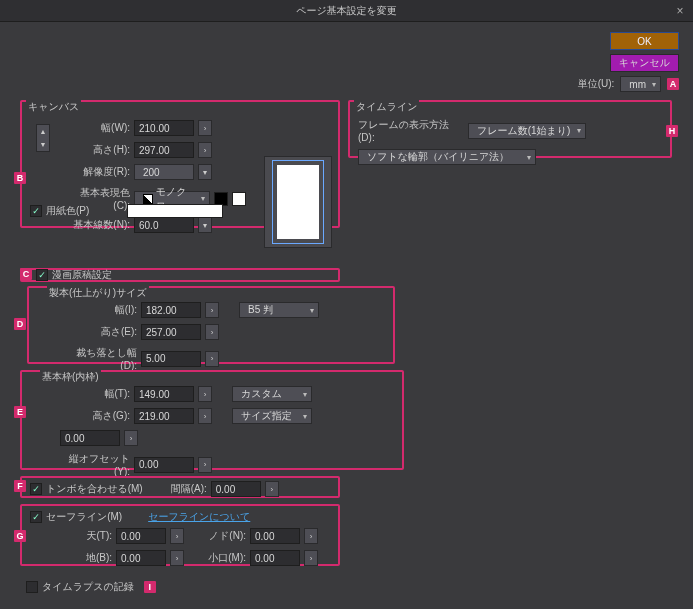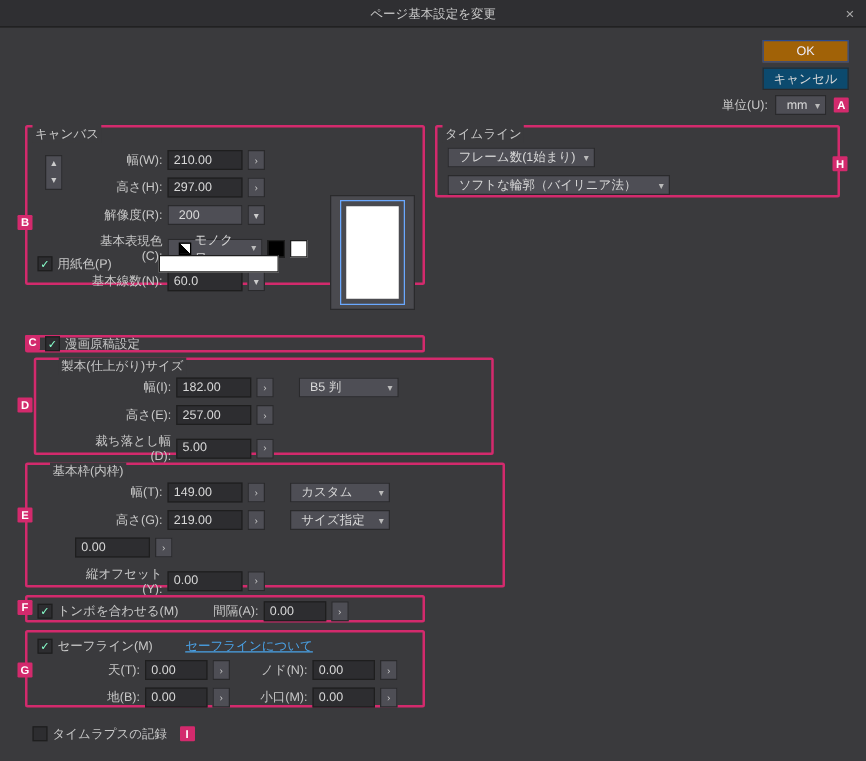--- a/index.html
+++ b/index.html
@@ -31,21 +31,21 @@
     text-align: center;
   }
   .top-btns {
     position: absolute;
     right: 14px; top: 32px;
     display: flex; flex-direction: column; gap: 4px;
   }
   .btn {
     min-width: 58px;
     height: 18px;
-    background: #0c4a6e;
+    background: #a21caf;
     border: 1px solid #2a2a2c;
     color: #d8d8d8;
     font-size: 10px;
     display: flex; align-items: center; justify-content: center;
     padding: 0 8px;
   }
   .btn.primary { background: #a16207; border-color:#2a4a90; color:#eef; }
   .unit-row {
     position: absolute;
     right: 14px; top: 76px;
@@ -211,20 +211,21 @@
     <div class="paper"></div>
   </div>
 </div>
 
 <span class="marker" style="position:absolute;left:14px;top:172px;">B</span>
 
 <div class="group" style="left:348px; top:100px; width:324px; height:58px;">
   <span class="group-title">タイムライン</span>
   <div style="position:absolute;left:8px;top:16px;display:flex;flex-direction:column;gap:6px;">
     <div class="row">
+      <span class="label" style="width:106px;text-align:left">フレームの表示方法(D):</span>
       <div class="select" style="width:118px">
         <span>フレーム数(1始まり)</span>
           <span class="chev">▾</span>
       </div>
     </div>
     <div class="row">
       <div class="select" style="width:178px">
         <span>ソフトな輪郭（バイリニア法）</span>
           <span class="chev">▾</span>
       </div>

